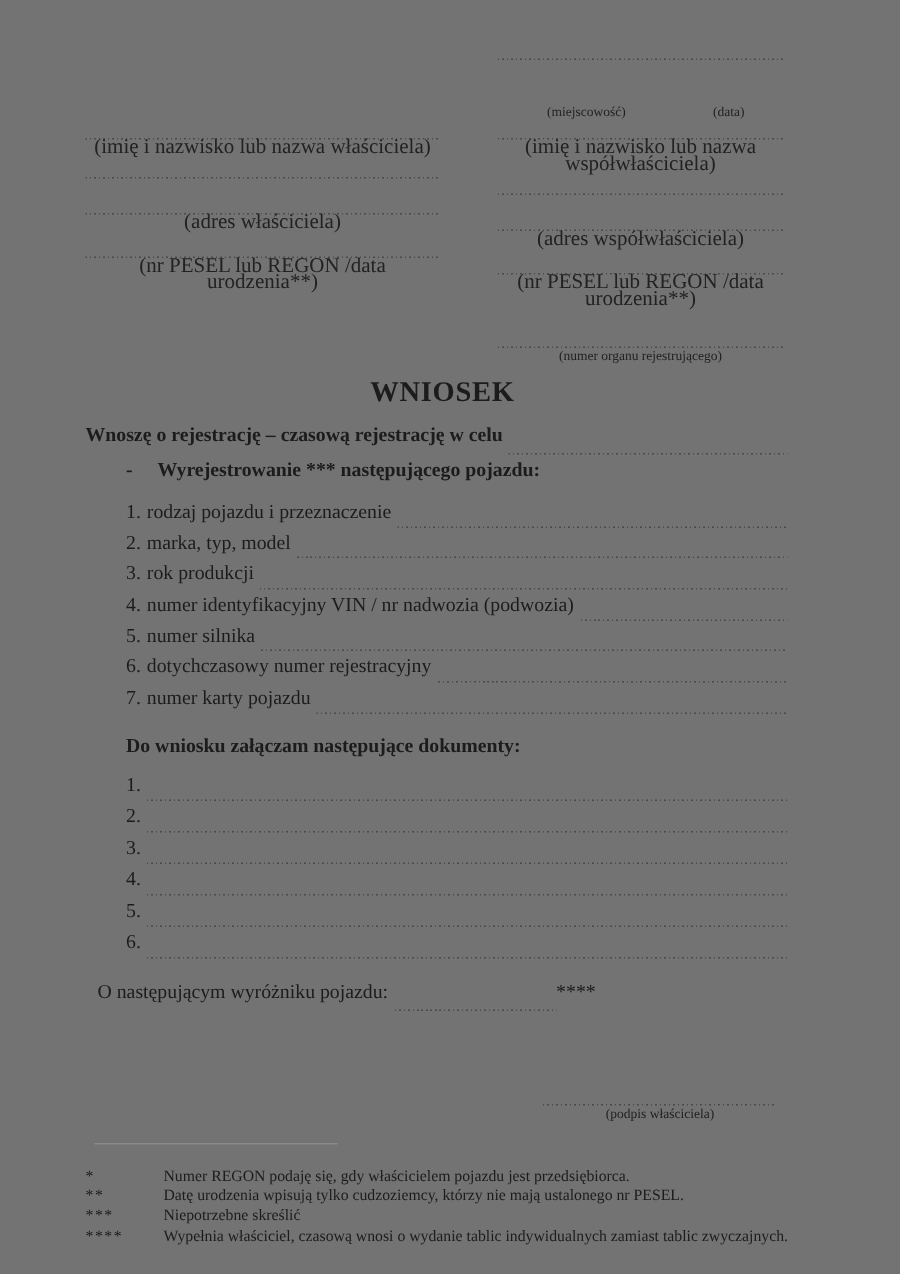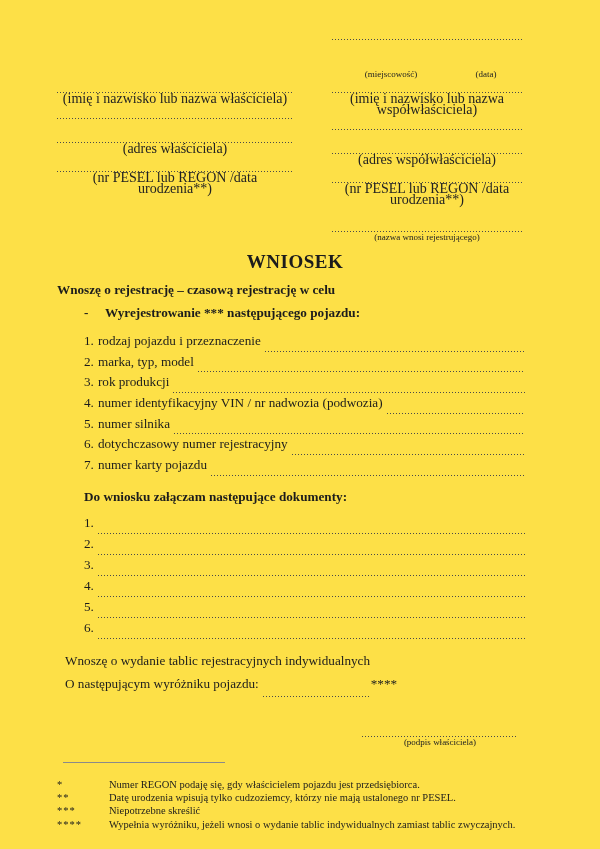--- a/index.html
+++ b/index.html
@@ -1,20 +1,20 @@
 <!DOCTYPE html>
 <html><head>
 <meta charset="utf-8">
 <style>
   html,body { margin:0; padding:0; background:#e8e8e8; }
   .page {
     position:relative;
     width:600px; height:849px;
     margin:0 auto;
-    background:#fde047;
+    background:#737373;
     font-family:"Liberation Serif","DejaVu Serif",serif;
     color:#1c1c1c;
     overflow:hidden;
   }
   .abs { position:absolute; }
   
   .dots {
     display:block;
     height:10px;
     background:repeating-linear-gradient(to right,#4a4a4a 0 1px,transparent 1px 3px) left bottom / 100% 1px no-repeat;
@@ -77,27 +77,27 @@
     <span class="caption">(imię i nazwisko lub nazwa współwłaściciela)</span>
     <span class="dots" style="margin-top:5px;"></span>
     <span class="dots" style="margin-top:14px;"></span>
     <span class="caption">(adres współwłaściciela)</span>
     <span class="dots" style="margin-top:8px;"></span>
     <span class="caption">(nr PESEL lub REGON /data urodzenia**)</span>
   </div>
 
   <div class="abs" style="left:332px; top:222px; width:190px;">
     <span class="dots"></span>
-    <span class="caption caption2">(nazwa wnosi rejestrującego)</span>
+    <span class="caption caption2">(numer organu rejestrującego)</span>
   </div>
 
   <div id="title" class="abs" style="left:0; top:251px; width:590px;">WNIOSEK</div>
 
   <div class="abs main" style="left:57px; top:282px; width:468px;">
-    <div class="row bold" style="height:23px;flex-direction:column;">
+    <div class="row bold" style="height:23px;">
       <span>Wnoszę o rejestrację – czasową rejestrację w celu</span>
       <span class="leader"></span>
     </div>
     <div class="row bold" style="height:23px; padding-left:27px;">
       <span style="flex:0 0 21px;">-</span>
       <span>Wyrejestrowanie *** następującego pojazdu:</span>
     </div>
 
     <div style="margin-top:5px; padding-left:27px;">
       <div class="v-item">
@@ -162,21 +162,20 @@
         <span class="leader"></span>
       </div>
       <div class="doc-item">
         <span>6.</span>
         <span class="leader"></span>
       </div>
     </div>
   </div>
 
   <div class="abs main" style="left:65px; top:653px; width:460px;">
-    <div style="height:23px;">Wnoszę o wydanie tablic rejestracyjnych indywidualnych</div>
     <div class="row" style="height:23px;">
       <span>O następującym wyróżniku pojazdu:</span>
       <span class="leader" style="flex:0 0 108px;"></span>
       <span>****</span>
     </div>
   </div>
 
   <div class="abs" style="left:362px; top:727px; width:156px;">
     <span class="dots"></span>
     <span class="caption caption2">(podpis właściciela)</span>
@@ -192,17 +191,17 @@
     <div class="foot-row">
       <span class="foot-marker">**</span>
       <span class="foot-text">Datę urodzenia wpisują tylko cudzoziemcy, którzy nie mają ustalonego nr PESEL.</span>
     </div>
     <div class="foot-row">
       <span class="foot-marker">***</span>
       <span class="foot-text">Niepotrzebne skreślić</span>
     </div>
     <div class="foot-row">
       <span class="foot-marker">****</span>
-      <span class="foot-text">Wypełnia wyróżniku, jeżeli wnosi o wydanie tablic indywidualnych zamiast tablic zwyczajnych.</span>
+      <span class="foot-text">Wypełnia właściciel, czasową wnosi o wydanie tablic indywidualnych zamiast tablic zwyczajnych.</span>
     </div>
   </div>
 
 </div>
 
 </body></html>

